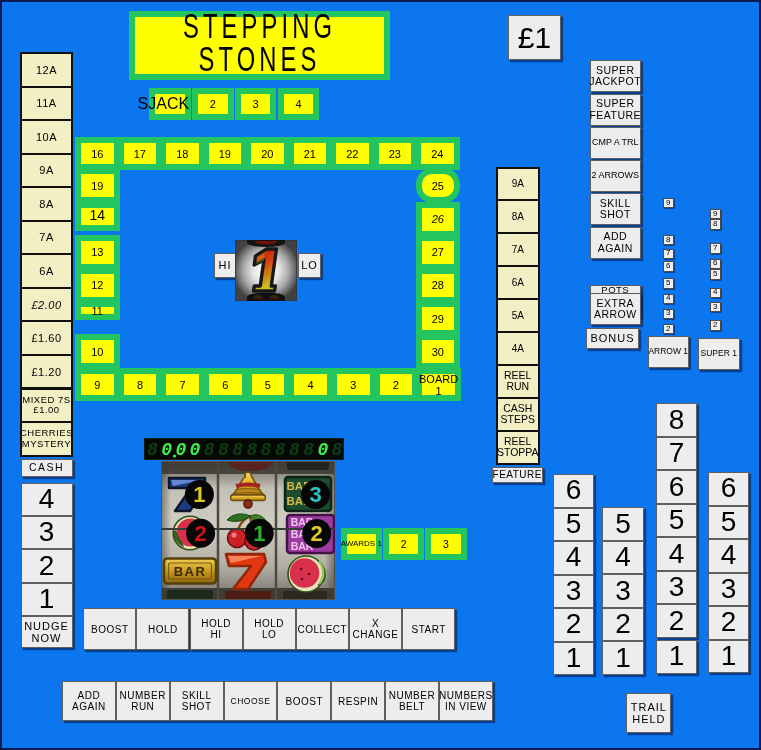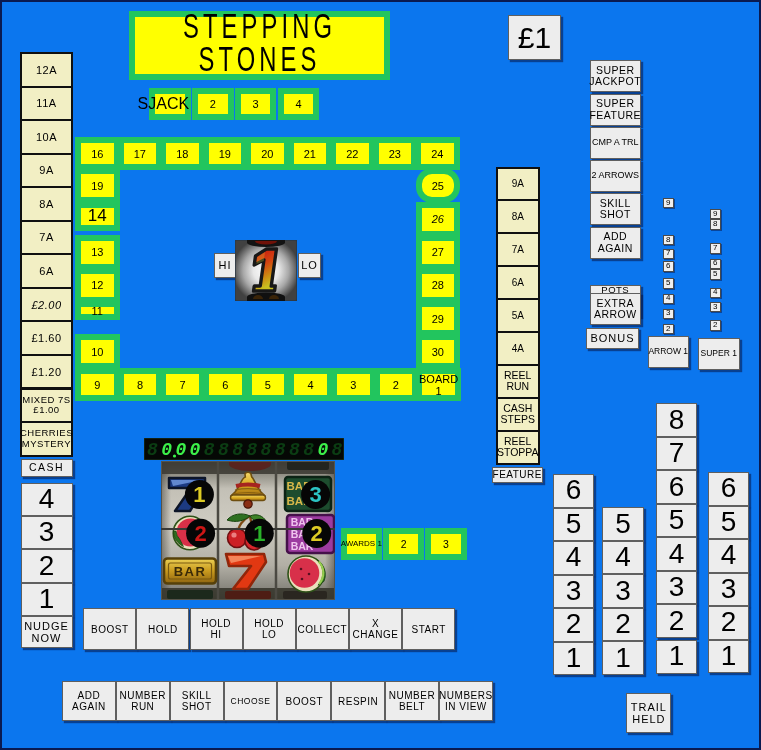--- a/index.html
+++ b/index.html
@@ -74,21 +74,21 @@
 <div class="y" style="left:285.5px;top:134.8px;width:44.5px;height:33.5px;font-size:11px;">21</div>
 
 <div class="y" style="left:328.0px;top:134.8px;width:44.5px;height:33.5px;font-size:11px;">22</div>
 
 <div class="y" style="left:370.5px;top:134.8px;width:44.5px;height:33.5px;font-size:11px;">23</div>
 
 <div class="y" style="left:413.0px;top:134.8px;width:44.5px;height:33.5px;font-size:11px;">24</div>
 
 <div class="y" style="left:73px;top:166.3px;width:44.5px;height:35.2px;font-size:11px;">19</div>
 
-<div class="y" style="left:73px;top:199.5px;width:44.5px;height:29px;font-size:17px;">14</div>
+<div class="y" style="left:73px;top:199.5px;width:44.5px;height:29px;font-size:14px;">14</div>
 
 <div class="y" style="left:73px;top:232.70000000000002px;width:44.5px;height:35.2px;font-size:11px;">13</div>
 
 <div class="y" style="left:73px;top:265.90000000000003px;width:44.5px;height:35.2px;font-size:11px;">12</div>
 
 <div class="y" style="left:73px;top:299.1px;width:44.5px;height:19px;font-size:11px;">11</div>
 
 <div class="y" style="left:73px;top:332.3px;width:44.5px;height:35.2px;font-size:11px;">10</div>
 
 <div class="y" style="left:413.5px;top:166.3px;width:44.5px;height:35.2px;font-size:11px;border-radius:16px;">25</div>

